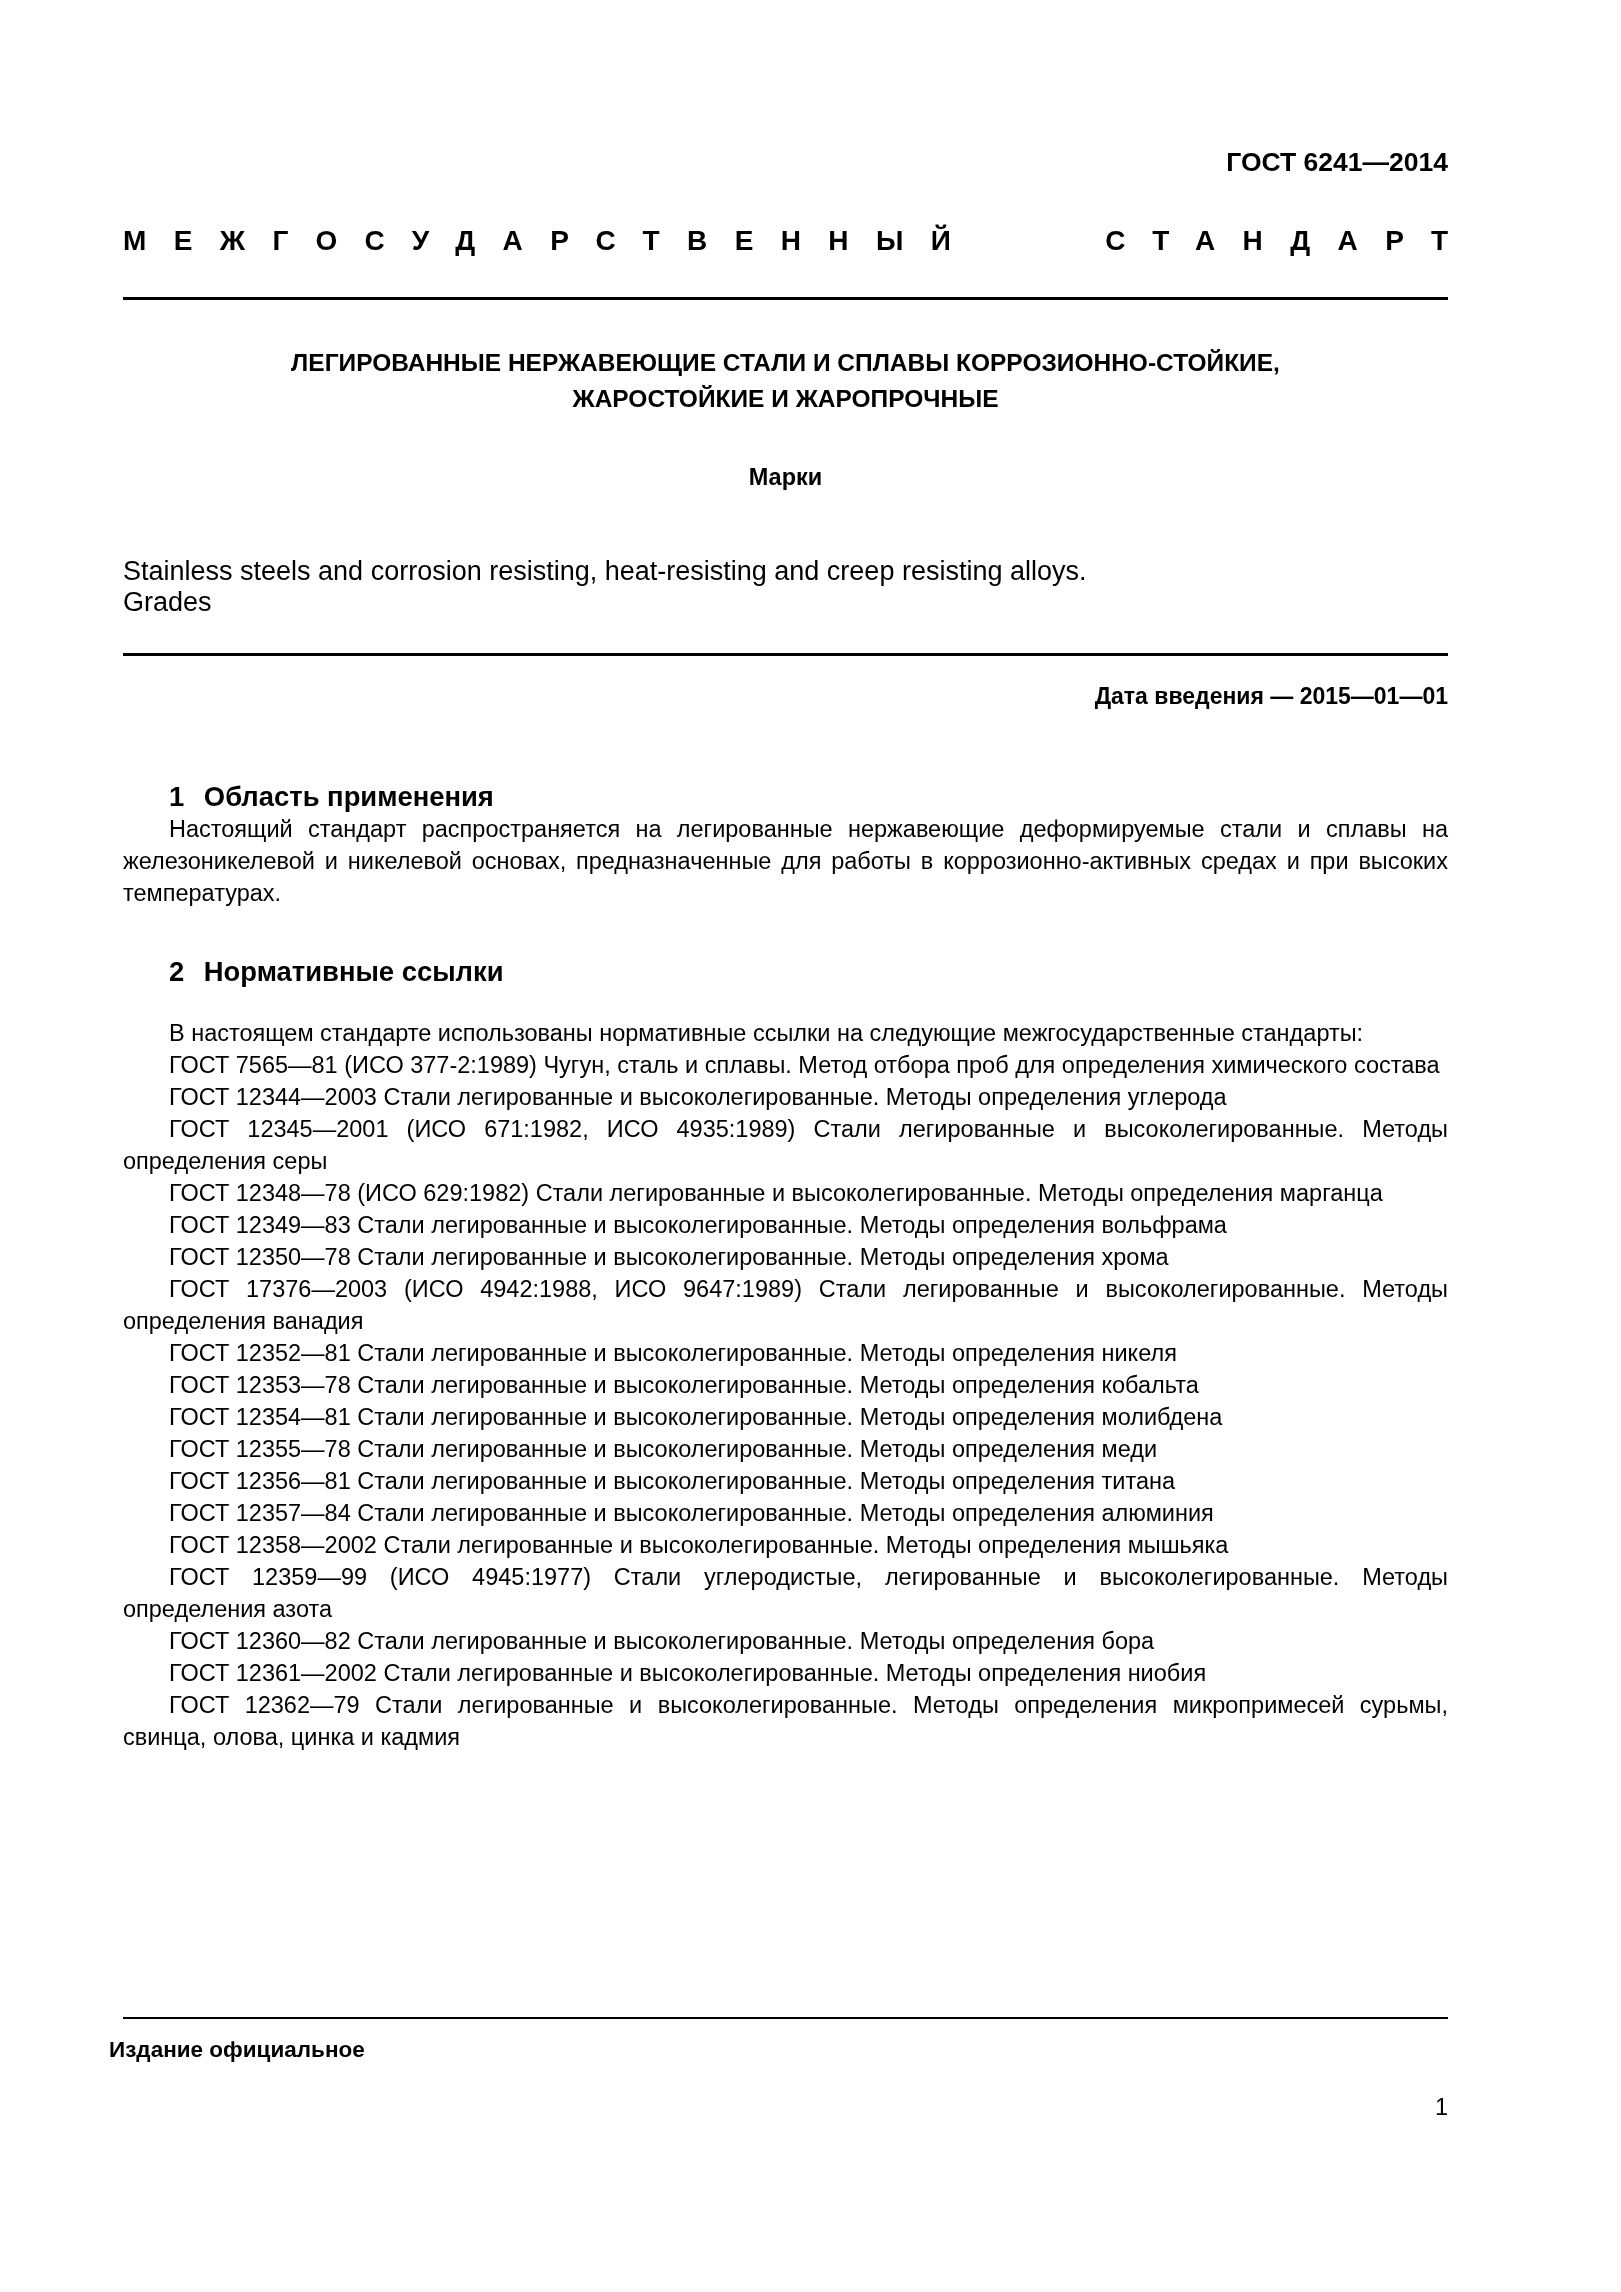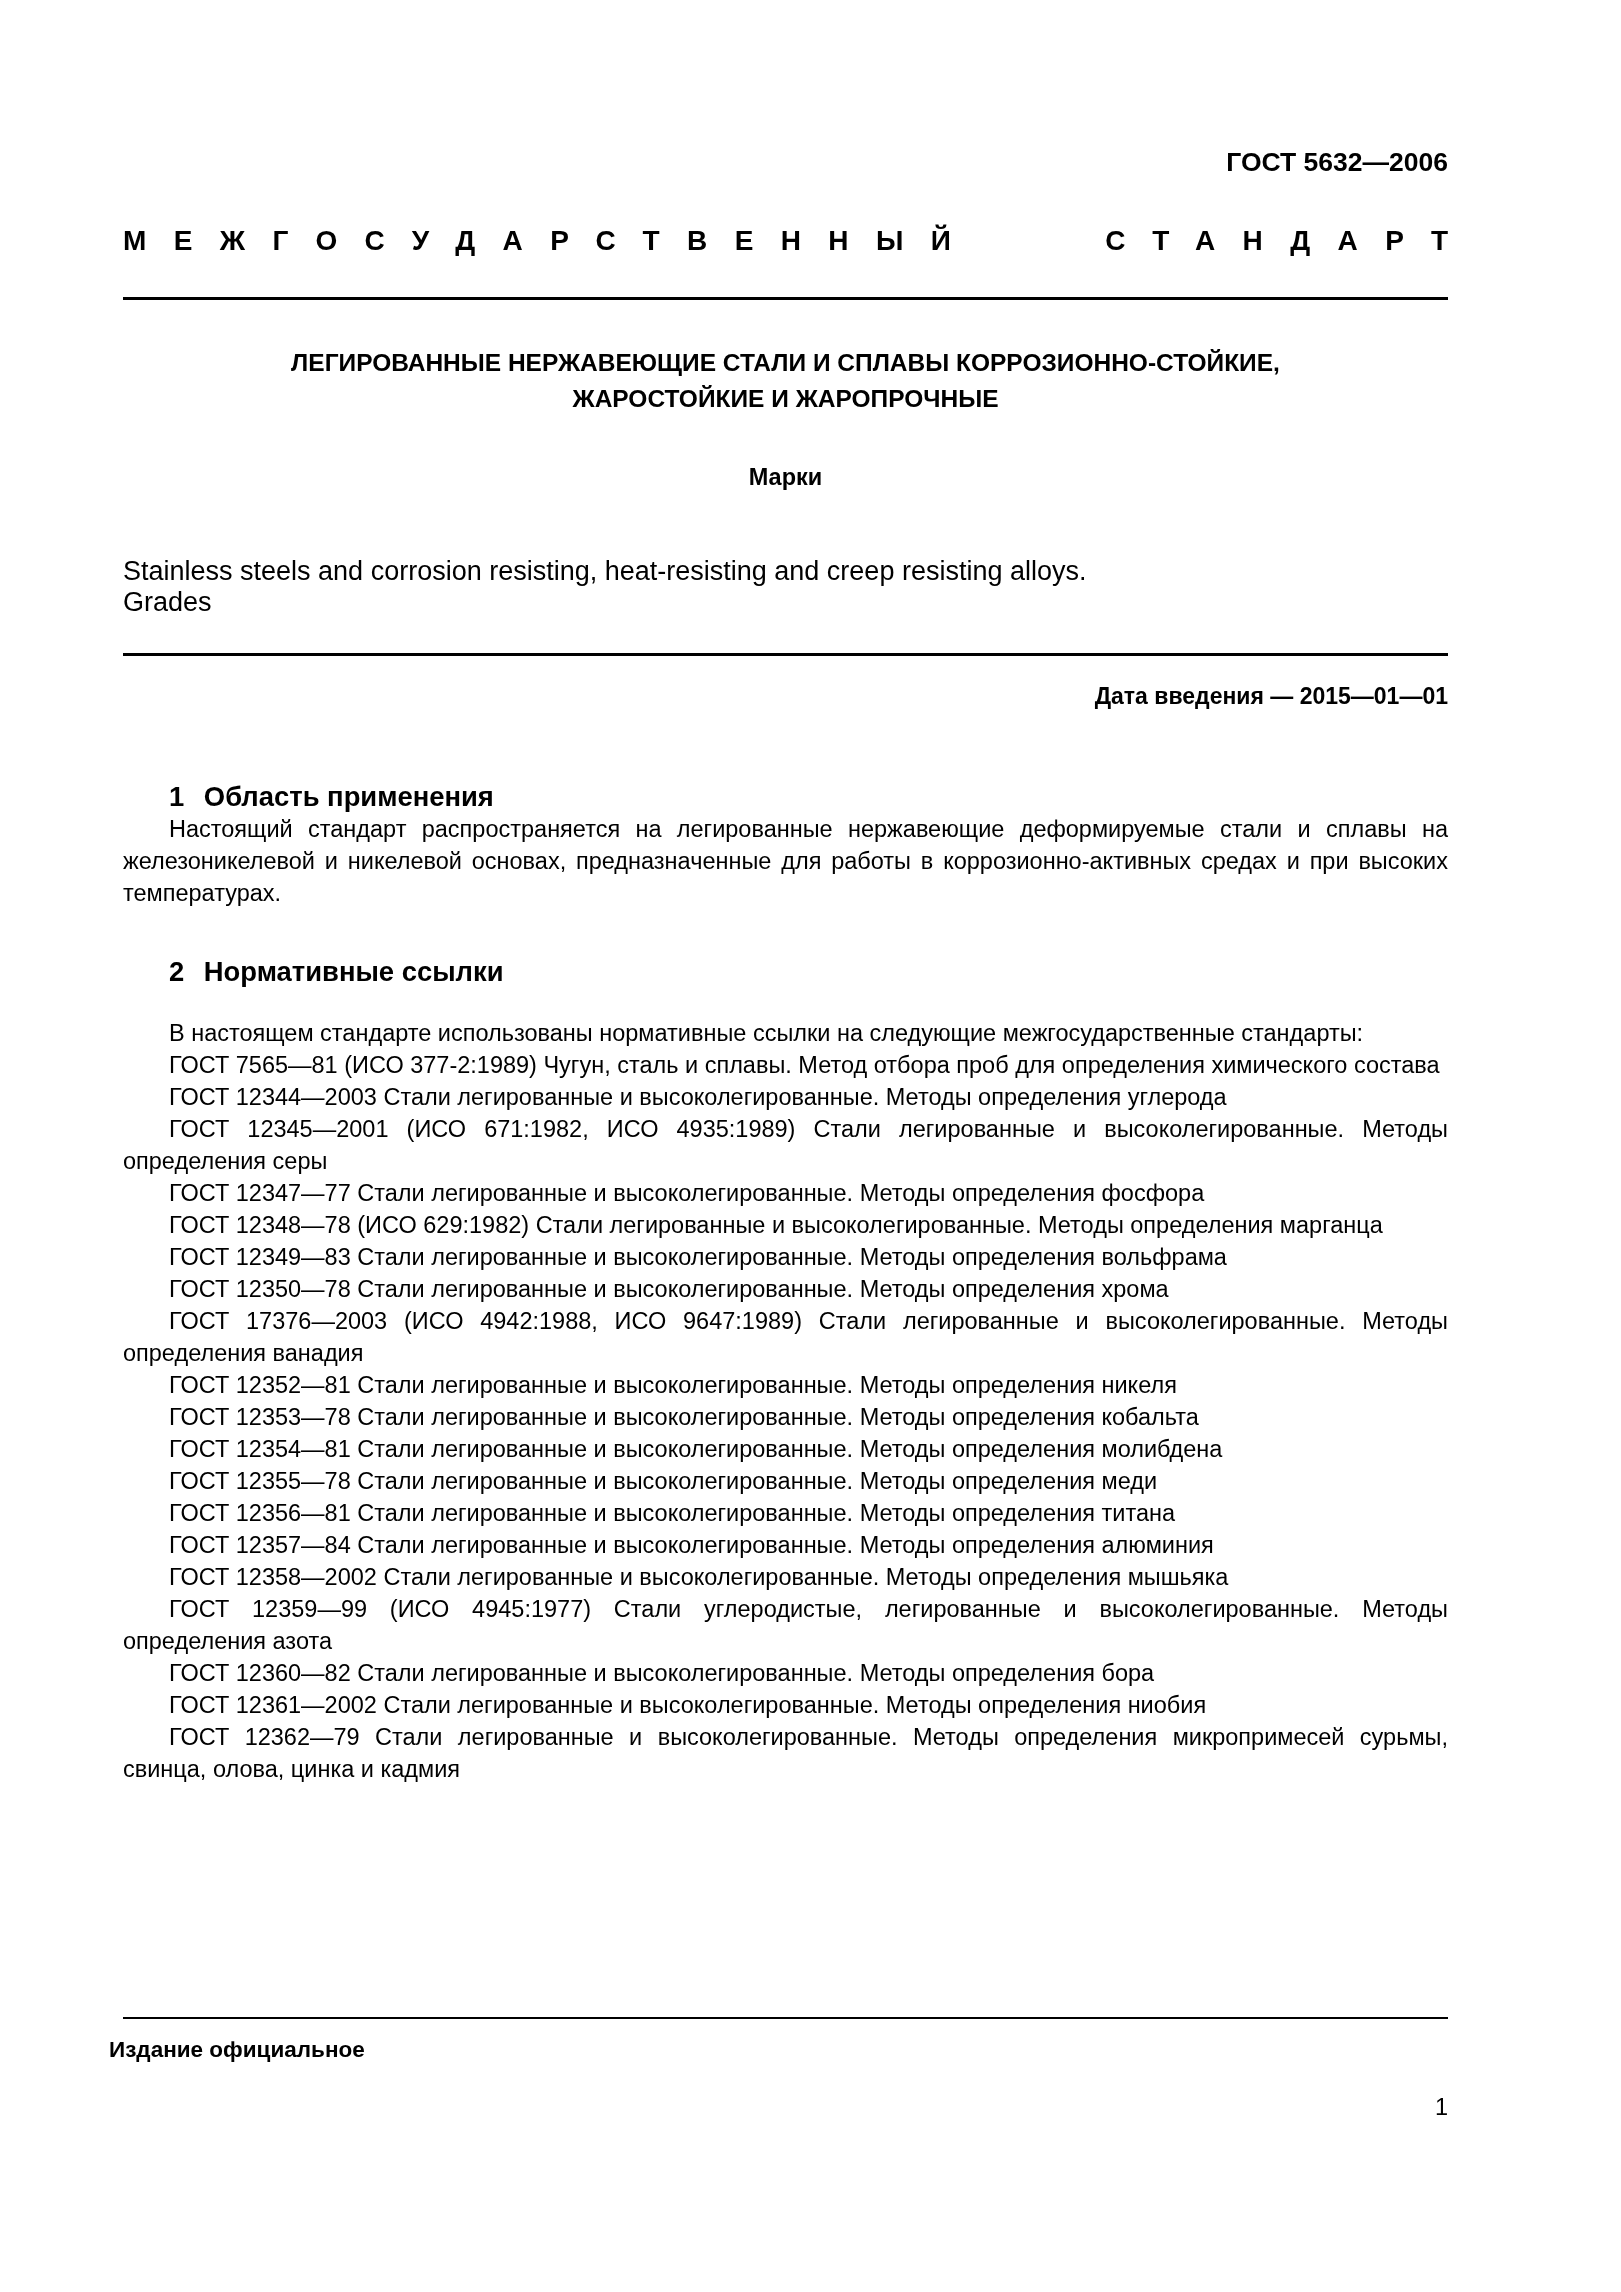--- a/index.html
+++ b/index.html
@@ -110,21 +110,21 @@
     right: 173px;
     font-size: 23.5px;
     line-height: 27.4px;
   }
 </style>
 </head>
 <body>
 
 <div class="content">
 
-  <div class="doc-number">ГОСТ 5632—2006</div>
+  <div class="doc-number">ГОСТ 6241—2014</div>
 
   <div class="std-kind">
     <span>МЕЖГОСУДАРСТВЕННЫЙ</span>
     <span>СТАНДАРТ</span>
   </div>
 
   <div class="rule rule-1"></div>
 
   <div class="title-ru">
     <div>ЛЕГИРОВАННЫЕ НЕРЖАВЕЮЩИЕ СТАЛИ И СПЛАВЫ КОРРОЗИОННО-СТОЙКИЕ,</div>
@@ -149,21 +149,20 @@
   <p class="body">Настоящий стандарт распространяется на легированные нержавеющие деформируемые стали и сплавы на железоникелевой и никелевой основах, предназначенные для работы в коррозионно-активных средах и при высоких температурах.</p>
 
   <div class="section-heading h2">
     <span class="num">2</span><span>Нормативные ссылки</span>
   </div>
 
   <p class="body">В настоящем стандарте использованы нормативные ссылки на следующие межгосударственные стандарты:</p>
   <p class="body">ГОСТ 7565—81 (ИСО 377-2:1989) Чугун, сталь и сплавы. Метод отбора проб для определения химического состава</p>
   <p class="body">ГОСТ 12344—2003 Стали легированные и высоколегированные. Методы определения углерода</p>
   <p class="body">ГОСТ 12345—2001 (ИСО 671:1982, ИСО 4935:1989) Стали легированные и высоколегированные. Методы определения серы</p>
-  <p class="body">ГОСТ 12347—77 Стали легированные и высоколегированные. Методы определения фосфора</p>
   <p class="body">ГОСТ 12348—78 (ИСО 629:1982) Стали легированные и высоколегированные. Методы определения марганца</p>
   <p class="body">ГОСТ 12349—83 Стали легированные и высоколегированные. Методы определения вольфрама</p>
   <p class="body">ГОСТ 12350—78 Стали легированные и высоколегированные. Методы определения хрома</p>
   <p class="body">ГОСТ 17376—2003 (ИСО 4942:1988, ИСО 9647:1989) Стали легированные и высоколегированные. Методы определения ванадия</p>
   <p class="body">ГОСТ 12352—81 Стали легированные и высоколегированные. Методы определения никеля</p>
   <p class="body">ГОСТ 12353—78 Стали легированные и высоколегированные. Методы определения кобальта</p>
   <p class="body">ГОСТ 12354—81 Стали легированные и высоколегированные. Методы определения молибдена</p>
   <p class="body">ГОСТ 12355—78 Стали легированные и высоколегированные. Методы определения меди</p>
   <p class="body">ГОСТ 12356—81 Стали легированные и высоколегированные. Методы определения титана</p>
   <p class="body">ГОСТ 12357—84 Стали легированные и высоколегированные. Методы определения алюминия</p>

